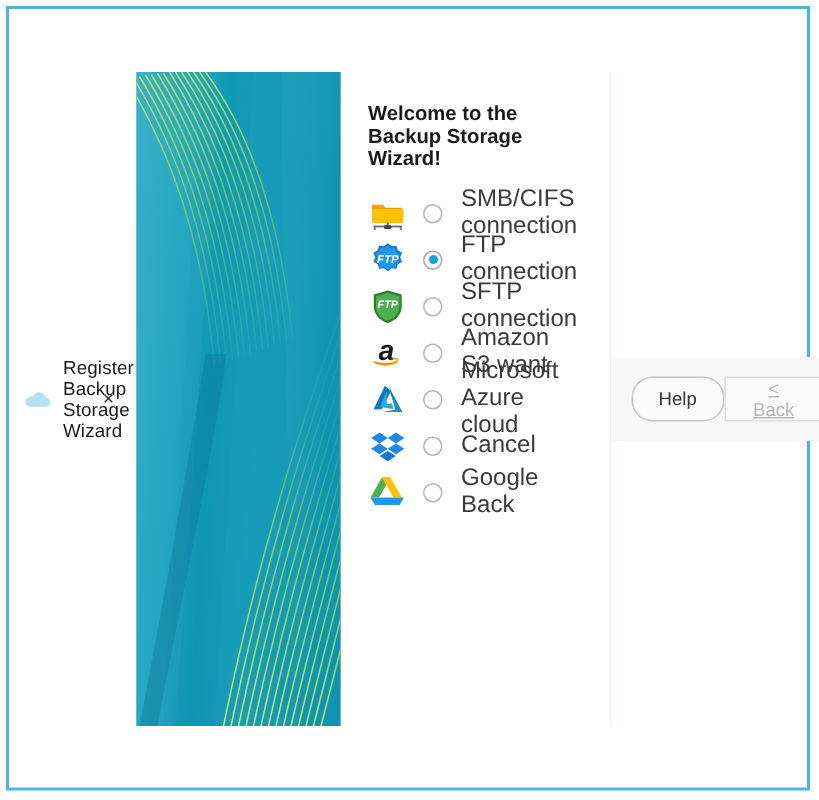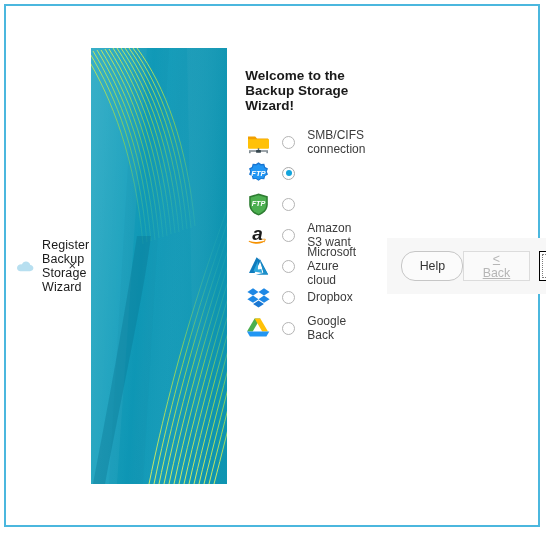--- a/index.html
+++ b/index.html
@@ -143,21 +143,21 @@
     content: "";
     position: absolute;
     left: 2.5px;
     top: 2.5px;
     width: 6px;
     height: 6px;
     border-radius: 50%;
     background: #12a4dc;
   }
   .opt-label {
-    font-size: 12px;
+    font-size: 16px;
     color: #3b3b3b;
   }
 
   
   .footer-sep {
     height: 1px;
     background: #d6d6d6;
   }
   .footer {
     height: 56px;
@@ -338,31 +338,33 @@
 
         <div class="option-row">
           <span class="opt-icon">
             <svg width="25" height="25" viewBox="0 0 25 25">
               <path d="M12.5 1.2l2.6 1.9 3.2-.3.9 3.1 2.8 1.6-1.2 3 1.2 3-2.8 1.6-.9 3.1-3.2-.3-2.6 1.9-2.6-1.9-3.2.3-.9-3.1-2.8-1.6 1.2-3-1.2-3 2.8-1.6.9-3.1 3.2.3z" fill="#1976d2"></path>
               <path d="M12.5 2.9l2.2 1.6 2.7-.2.8 2.6 2.4 1.4-1 2.5 1 2.5-2.4 1.4-.8 2.6-2.7-.2-2.2 1.6-2.2-1.6-2.7.2-.8-2.6L4.4 13.3l1-2.5-1-2.5L6.8 6.9l.8-2.6 2.7.2z" fill="#2196f3"></path>
               <text x="12.5" y="14.6" font-family="'Liberation Sans', sans-serif" font-size="7.6" font-weight="bold" fill="#ffffff" text-anchor="middle">FTP</text>
             </svg>
           </span>
           <span class="radio checked"></span>
+          <span class="opt-label">FTP connection</span>
         </div>
 
         <div class="option-row">
           <span class="opt-icon">
             <svg width="25" height="25" viewBox="0 0 25 25">
               <path d="M12.5 1.6l9.3 2.7v8.1c0 5-3.9 9.3-9.3 11.1C7.1 21.7 3.2 17.4 3.2 12.4V4.3z" fill="#2e7d32"></path>
               <path d="M12.5 3.2l7.8 2.3v7c0 4.2-3.3 7.8-7.8 9.4-4.5-1.6-7.8-5.2-7.8-9.4v-7z" fill="#4caf50"></path>
               <text x="12.5" y="13.6" font-family="'Liberation Sans', sans-serif" font-size="7.2" font-weight="bold" fill="#ffffff" text-anchor="middle">FTP</text>
             </svg>
           </span>
           <span class="radio"></span>
+          <span class="opt-label">SFTP connection</span>
         </div>
 
         <div class="option-row">
           <span class="opt-icon">
             <svg width="25" height="25" viewBox="0 0 25 25">
               <text x="11.6" y="17.2" font-family="'Liberation Sans', sans-serif" font-size="19" font-weight="bold" fill="#1a1a1a" text-anchor="middle">a</text>
               <path d="M2.2 18.2c3.9 2.7 9.7 3.4 14.2 1.5.7-.3 1.3-.7 1.9-1.1.5-.4.1-1-.4-.8-3.9 1.5-9.4 1.5-14.3.1-.6-.2-.9.5-.4.3z" fill="#f59100"></path>
               <path d="M19.1 16.9c-.5-.6-3-.3-4.1-.1-.3 0-.4-.2-.1-.4 2-1.1 4.3-.8 4.6-.4.3.4-.1 2.5-1.4 3.5-.2.2-.4.1-.3-.1.3-.8.8-2 .5-2.4z" fill="#f59100"></path>
             </svg>
           </span>
@@ -387,21 +389,21 @@
           <span class="opt-icon">
             <svg width="25" height="25" viewBox="0 0 25 25">
               <path d="M7.0 3.3L1.4 7.0l5.6 3.6 5.5-3.6z" fill="#1e88e5"></path>
               <path d="M18.0 3.3L12.5 7.0l5.5 3.6 5.6-3.6z" fill="#1e88e5"></path>
               <path d="M1.4 14.2l5.6 3.6 5.5-3.6L7.0 10.6z" fill="#1e88e5"></path>
               <path d="M12.5 14.2l5.5 3.6 5.6-3.6-5.6-3.6z" fill="#1e88e5"></path>
               <path d="M7.1 19.0l5.4 3.5 5.4-3.5-5.4-3.4z" fill="#1976d2"></path>
             </svg>
           </span>
           <span class="radio"></span>
-          <span class="opt-label">Dropbox</span>
+          <span class="opt-label">Cancel</span>
         </div>
 
         <div class="option-row">
           <span class="opt-icon">
             <svg width="25" height="25" viewBox="0 0 25 25">
               <path d="M8.6 2.4L1.0 15.6h5.7L14.3 2.4z" fill="#4caf50"></path>
               <path d="M8.6 2.4l7.6 13.2h5.8L14.3 2.4z" fill="#ffc107"></path>
               <path d="M1.0 15.6l2.9 5.0h16.5l2.9-5.0z" fill="#2196f3"></path>
             </svg>
           </span>

